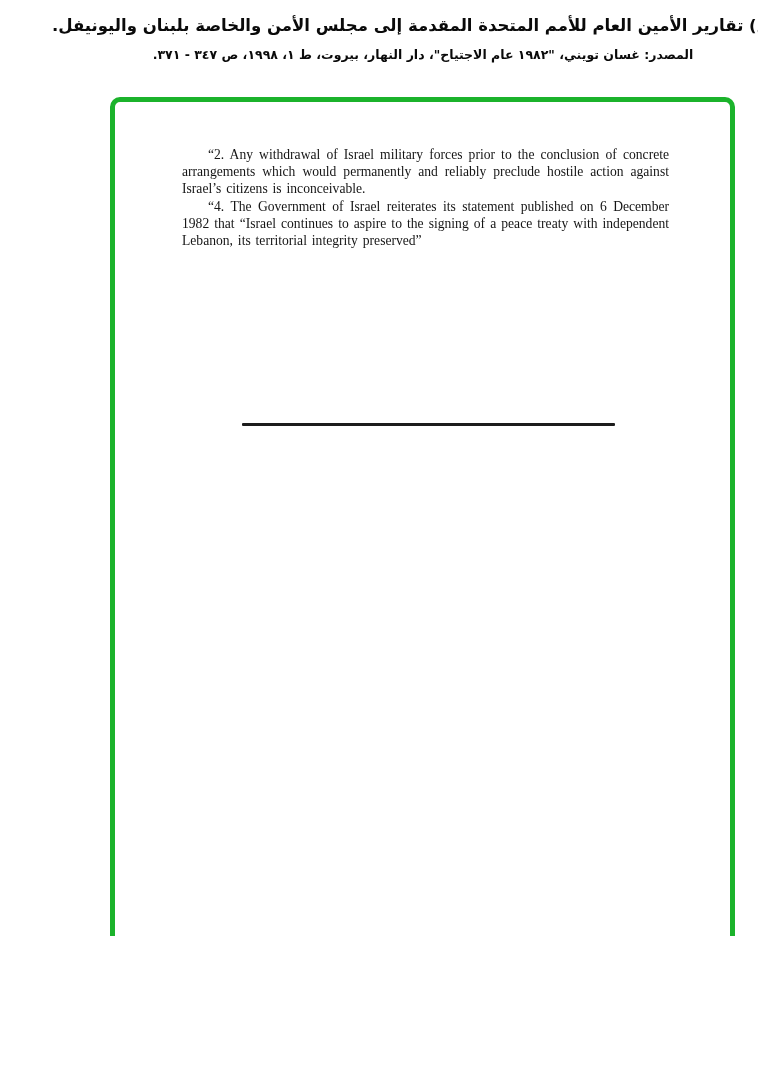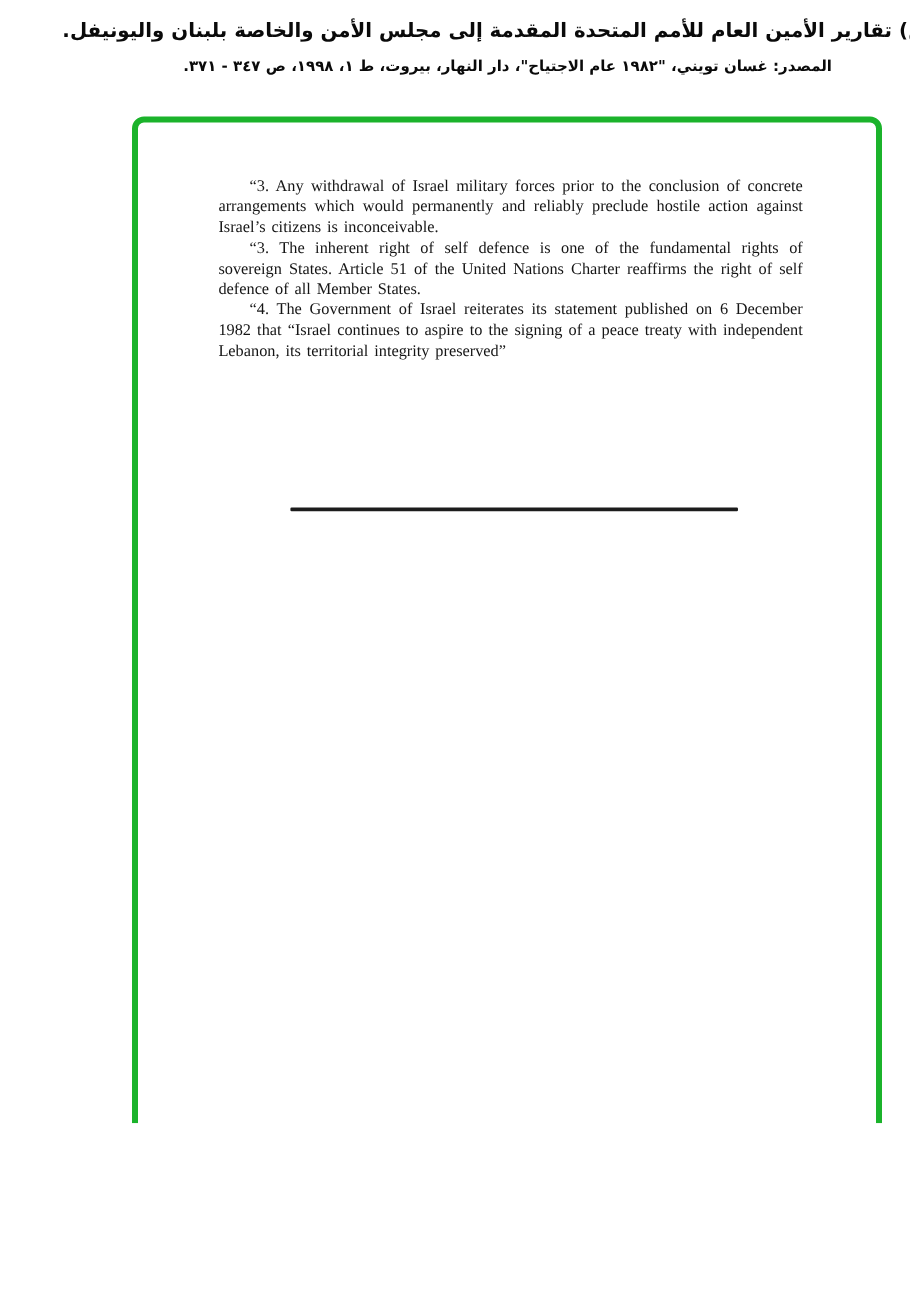--- a/index.html
+++ b/index.html
@@ -86,20 +86,19 @@
 
 <div class="page">
 
   <div class="header">
     <div class="header-title" dir="rtl">(تابع) تقارير الأمين العام للأمم المتحدة المقدمة إلى مجلس الأمن والخاصة بلبنان واليونيفل.</div>
     <div class="header-source" dir="rtl">المصدر: غسان تويني، "١٩٨٢ عام الاجتياح"، دار النهار، بيروت، ط ١، ١٩٩٨، ص ٣٤٧ - ٣٧١.</div>
   </div>
 
   <div class="frame" style="border-color: rgb(27, 179, 43);">
     <div class="textblock">
-      <p>“3. Any withdrawal of Israel military forces prior to the conclusion of concrete arrangements which would permanently and reliably preclude hostile action against Israel’s citizens is inconceivable.</p>
-      <p>“3. The inherent right of self defence is one of the fundamental rights of sovereign States. Article 51 of the United Nations Charter reaffirms the right of self defence of all Member States.</p>
+      <p>“2. Any withdrawal of Israel military forces prior to the conclusion of concrete arrangements which would permanently and reliably preclude hostile action against Israel’s citizens is inconceivable.</p>
       <p>“4. The Government of Israel reiterates its statement published on 6 December 1982 that “Israel continues to aspire to the signing of a peace treaty with independent Lebanon, its territorial integrity preserved”</p>
     </div>
     <div class="divider"></div>
   </div>
 
 </div>
 
 </body></html>

